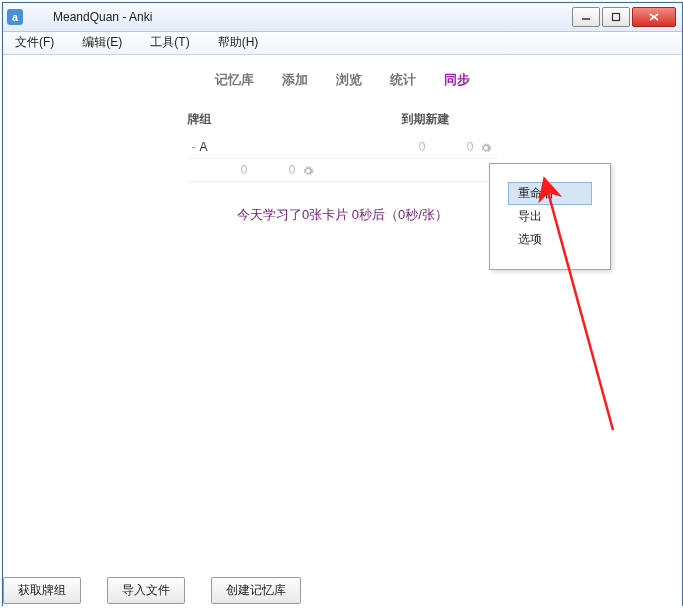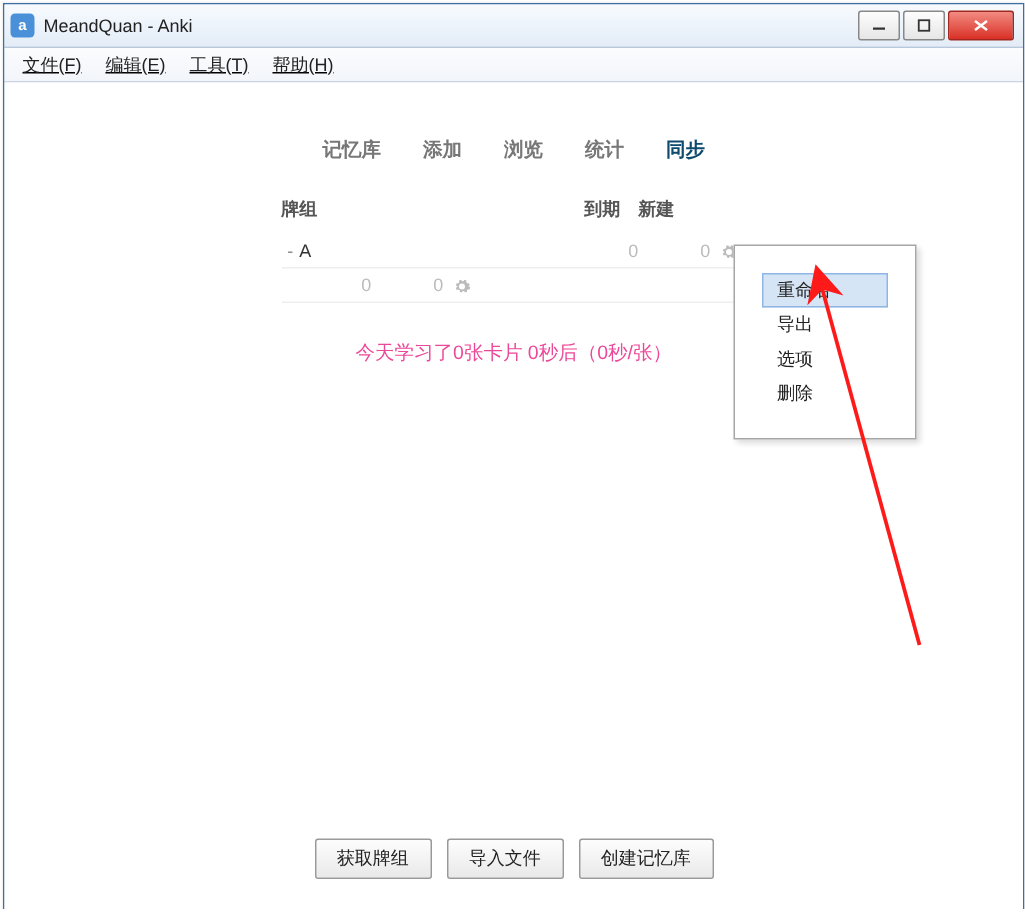--- a/index.html
+++ b/index.html
@@ -19,20 +19,21 @@
     background: #fff;
     box-shadow: 0 0 0 1px rgba(0,0,0,0.05);
   }
   .titlebar {
     height: 28px;
     background: linear-gradient(#f7fbff, #e3ecf7);
     border-bottom: 1px solid #b7c7dc;
     display: flex;
     align-items: center;
     padding: 0 6px 0 4px;
+    gap: 24px;
   }
   .app-icon {
     width: 16px;
     height: 16px;
     background: #4a90d9;
     border-radius: 3px;
     margin-right: 6px;
     display: flex;
     align-items: center;
     justify-content: center;
@@ -71,24 +72,23 @@
     border-color: #a02820;
     color: #fff;
   }
   .win-btn svg { display: block; }
   
   .menubar {
     height: 22px;
     background: linear-gradient(#fbfcfe,#f2f5fa);
     border-bottom: 1px solid #c9d3e1;
     display: flex;
-    align-items: center;
+    align-items: flex-start;
     padding-left: 4px;
-    gap: 0;
-    text-decoration: underline;
+    gap: 12px;
   }
   .menu-item {
     padding: 2px 8px;
     color: #222;
   }
   
   .content {
     position: relative;
     width: 100%;
     height: calc(100% - 28px - 22px);
@@ -99,39 +99,38 @@
     display: flex;
     justify-content: center;
     gap: 28px;
     padding-top: 16px;
     font-size: 13px;
   }
   .topnav a {
     color: #777;
     text-decoration: none;
     font-weight: bold;
-    margin-top: 20px;
   }
   .topnav a.sync {
-    color: #0c4a6e;
+    color: #a21caf;
     font-family: Liberation Mono, monospace;
   }
   
   .deck-table {
     width: 310px;
     margin: 18px auto 0;
   }
   .deck-header {
     display: flex;
     font-weight: bold;
     color: #555;
     padding: 4px 0 8px;
   }
   .col-name { flex: 1; }
-  .col-due { width: 48px; text-align: center; }
+  .col-due { width: 48px; text-align: right; }
   .col-new { width: 48px; text-align: left; }
   .col-gear { width: 24px; }
   
   .deck-row {
     display: flex;
     align-items: center;
     padding: 4px 0;
     border-bottom: 1px solid #eee;
     color: #333;
   }
@@ -153,32 +152,32 @@
   .row-gear {
     width: 24px;
     text-align: center;
     color: #bbb;
   }
   .row-gear svg { vertical-align: middle; }
   
   .summary {
     text-align: center;
     margin-top: 24px;
-    color: #ec4899;
+    color: #701a75;
     font-size: 13px;
   }
   
   .bottom-bar {
     position: absolute;
     left: 0;
     right: 0;
-    bottom: 23px;
-    display: flex;
-    justify-content: center;
-    gap: 10px;
+    bottom: 5px;
+    display: flex;
+    justify-content: flex-start;
+    gap: 26px;
   }
   .btn {
     padding: 4px 14px;
     border: 1px solid #999;
     background: linear-gradient(#fdfdfd,#e9e9e9);
     border-radius: 2px;
     font-size: 12px;
     color: #222;
   }
   
@@ -288,21 +287,20 @@
         </span>
       </div>
     </div>
 
     <div class="summary">今天学习了0张卡片 0秒后（0秒/张）</div>
 
     <div class="context-menu">
       <div class="cm-item hover">重命名</div>
       <div class="cm-item">导出</div>
       <div class="cm-item">选项</div>
-      <div class="cm-item">删除</div>
     </div>
 
     <svg class="red-arrow" viewBox="0 0 90 260">
       <defs>
         <marker id="ah" markerWidth="12" markerHeight="12" refX="8" refY="5" orient="auto">
           <path d="M0,0 L10,5 L0,10 L3,5 z" fill="#ff1a1a"></path>
         </marker>
       </defs>
       <line x1="80" y1="255" x2="12" y2="6" stroke="#ff1a1a" stroke-width="2.5" marker-end="url(#ah)"></line>
     </svg>

